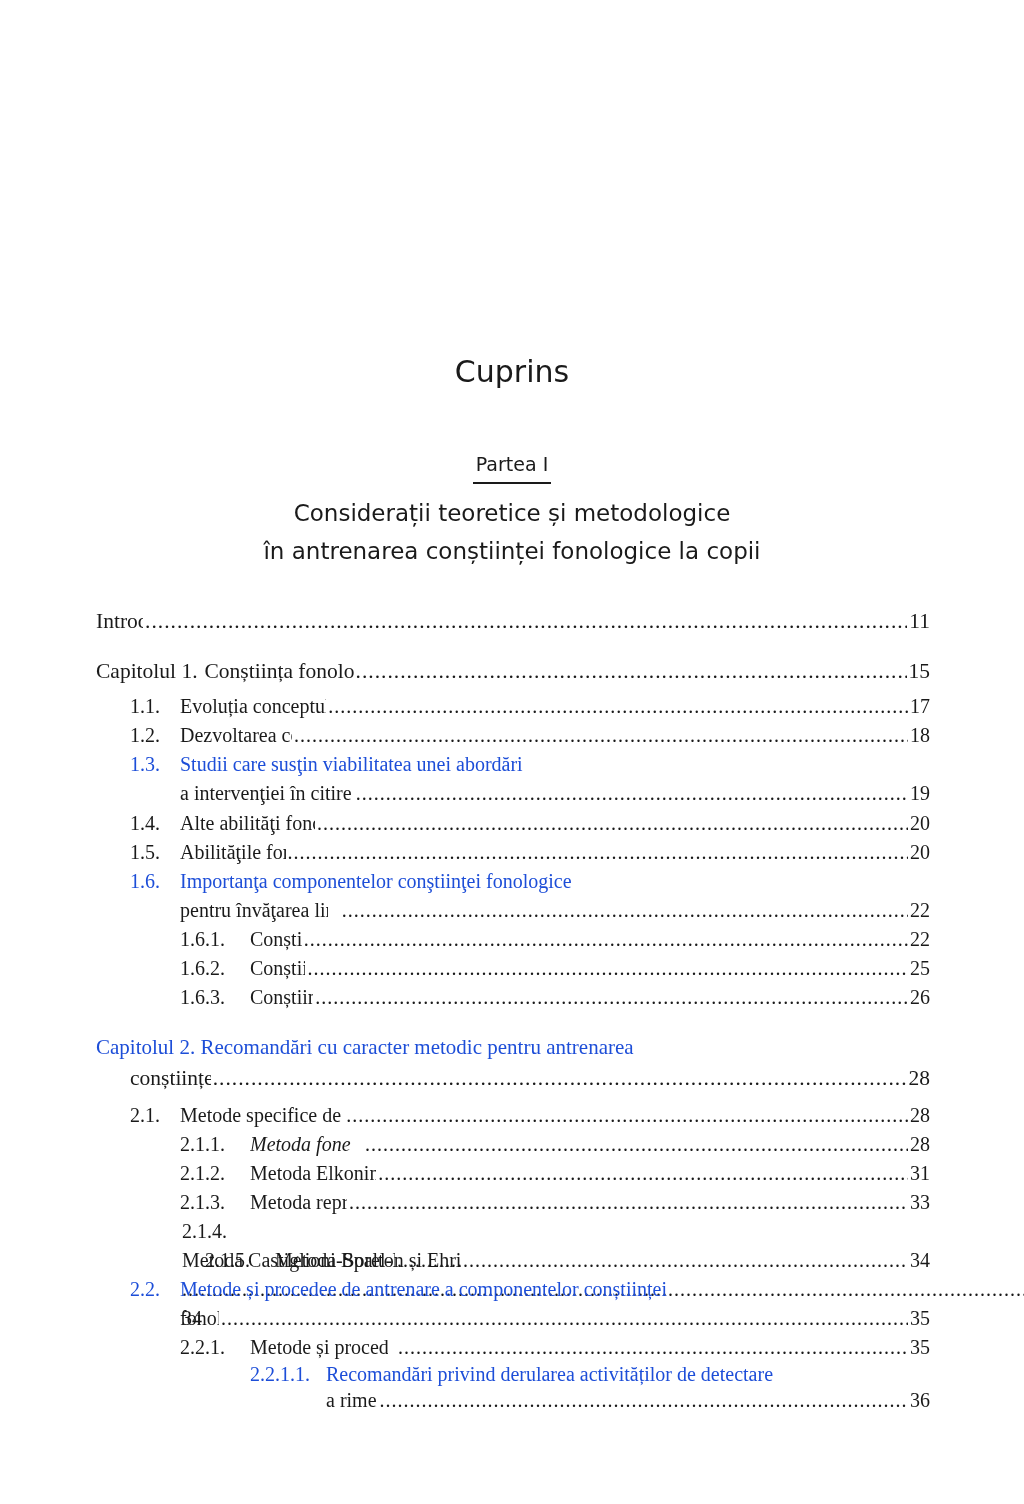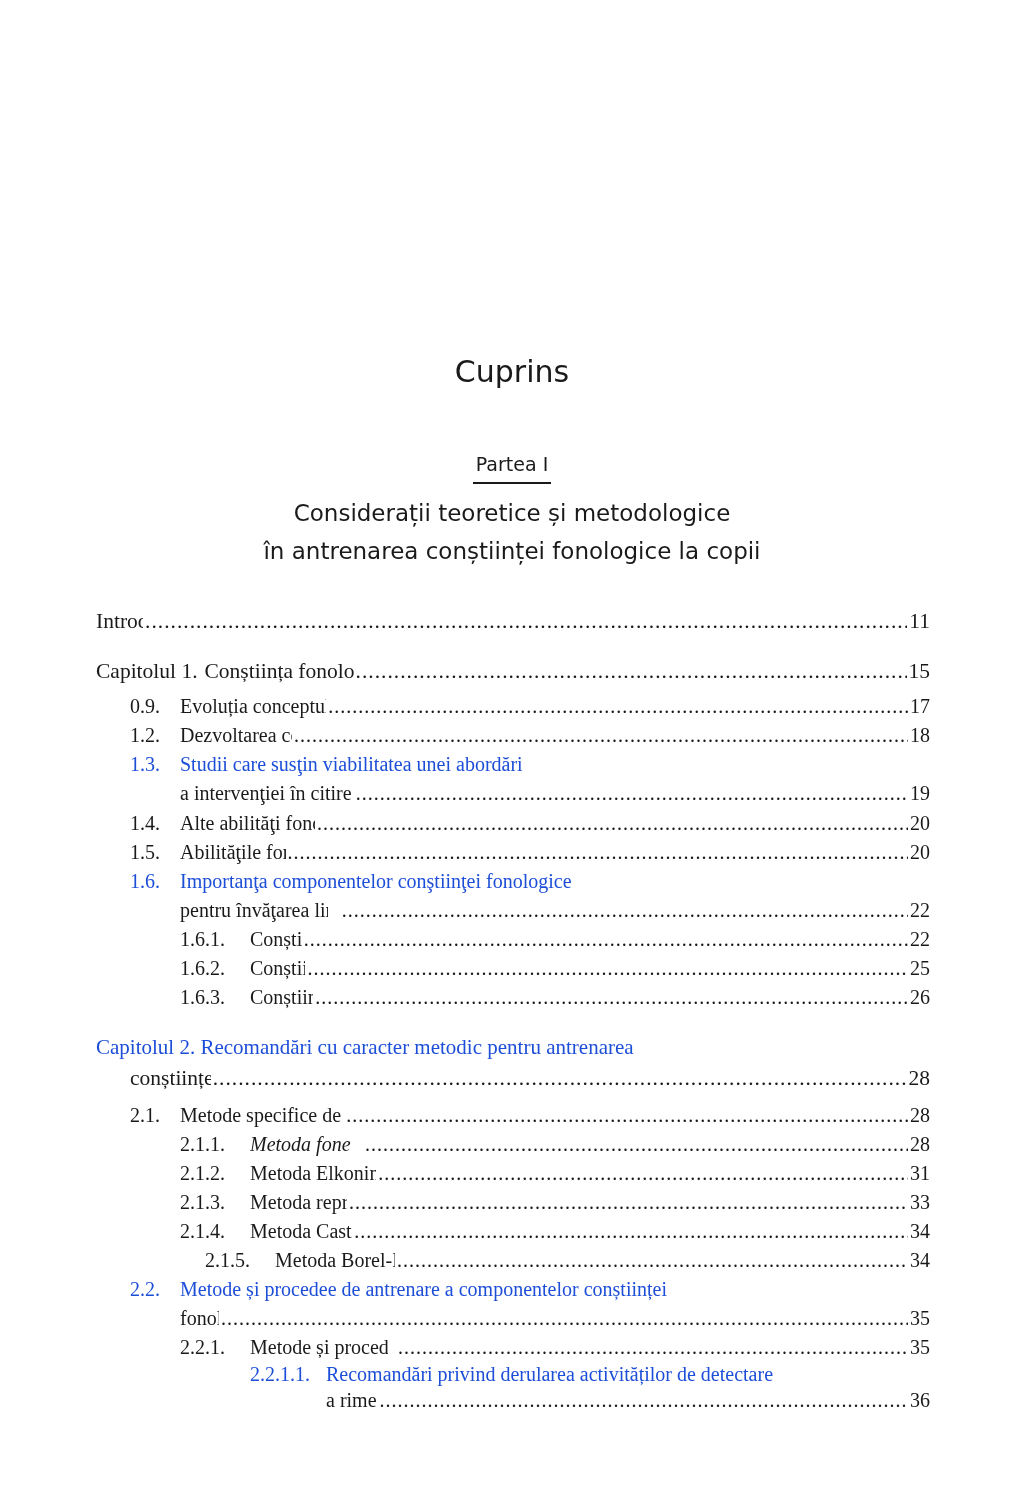--- a/index.html
+++ b/index.html
@@ -68,21 +68,21 @@
     </div>
 
     <div class="entry big" style="left:96px; width:834px; top:641px;">
       <span class="num" style="margin-right:7px;">Capitolul 1.</span>
       <span class="txt">Conștiința fonologică și importanța ei pentru citire</span>
       <span class="leader"></span>
       <span class="page-num">15</span>
     </div>
 
     <div class="entry" style="left:130px; width:800px; top:676px;">
-      <span class="num" style="width:50px;">0.9.</span>
+      <span class="num" style="width:50px;">1.1.</span>
       <span class="txt">Evoluția conceptului de „conștiință fonologică”</span>
       <span class="leader"></span>
       <span class="page-num">17</span>
     </div>
 
     <div class="entry" style="left:130px; width:800px; top:705px;">
       <span class="num" style="width:50px;">1.2.</span>
       <span class="txt">Dezvoltarea conștiinței fonologice</span>
       <span class="leader"></span>
       <span class="page-num">18</span>
@@ -172,21 +172,21 @@
       <span class="page-num">31</span>
     </div>
 
     <div class="entry" style="left:180px; width:750px; top:1172px;">
       <span class="num" style="width:70px;font-family:Liberation Serif, serif;">2.1.3.</span>
       <span class="txt">Metoda reprezentării ideografice</span>
       <span class="leader"></span>
       <span class="page-num">33</span>
     </div>
 
-    <div class="entry" style="left:180px; width:750px; top:1201px;">
+    <div class="entry" style="left:180px; width:750px; top:1201px;flex-direction:column;">
       <span class="num" style="width:70px;">2.1.4.</span>
       <span class="txt">Metoda Castiglioni-Spalton și Ehri</span>
       <span class="leader"></span>
       <span class="page-num">34</span>
     </div>
 
     <div class="entry" style="left:180px; width:750px; top:1230px;">
       <span class="num" style="width:70px;margin-left:25px;">2.1.5.</span>
       <span class="txt">Metoda Borel-Maisonny fonetică și gestuală</span>
       <span class="leader"></span>

